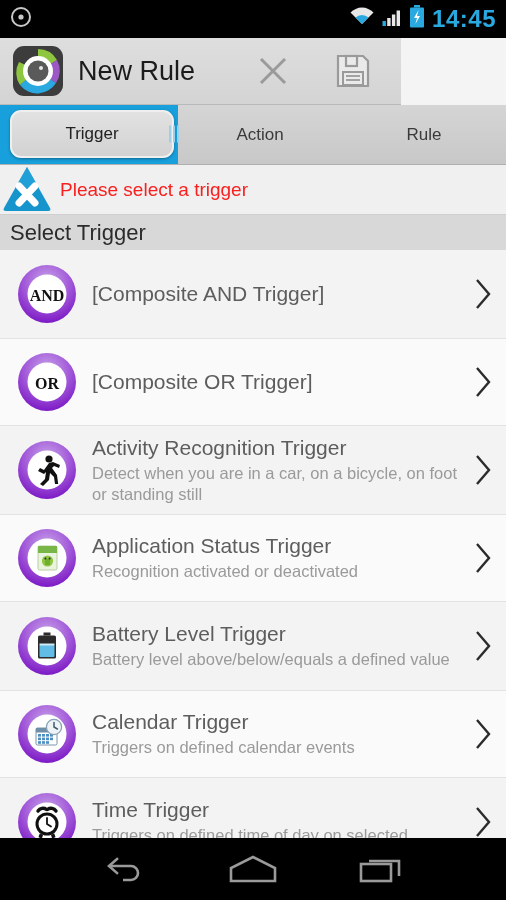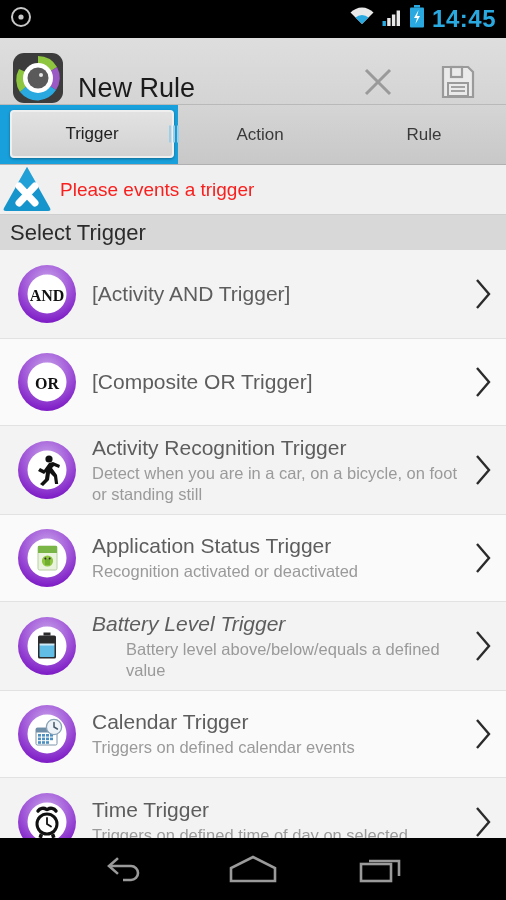--- a/index.html
+++ b/index.html
@@ -16,45 +16,45 @@
   .statusbar {
     position:absolute; top:0; left:0; width:506px; height:38px;
     background:#000; display:flex; align-items:center; padding:0 10px;font-weight:bold;
   }
   .sb-left { display:flex; align-items:center; gap:6px; }
   .sb-right { margin-left:auto; display:flex; align-items:center; gap:7px; }
   .sb-clock { color:#2aa9e0; font-size:24px; letter-spacing:.5px; line-height:1; padding-bottom:1px;}
 
   
   .actionbar {
-    position:absolute; top:38px; left:0; width:506px; height:67px;
+    position:absolute; top:38px; left:0; width:401px; height:67px;
     background:linear-gradient(#dedede,#d4d4d4);
     border-bottom:1px solid #b9b9b9;
-    display:flex; align-items:flex-end; padding:0 12px;
+    display:flex; align-items:center; padding:0 12px;
   }
   .app-logo { width:52px; height:52px; flex:none; }
   .app-title { font-size:27px; color:#1b1b1b; margin-left:14px; }
   .ab-actions { margin-left:auto; display:flex; align-items:center; gap:36px; padding-right:14px; }
   .ab-btn { width:44px; height:44px; display:flex; align-items:center; justify-content:center; }
 
   
   .tabbar {
     position:absolute; top:105px; left:0; width:506px; height:60px;
     background:linear-gradient(#d5d5d5,#c8c8c8);
     border-bottom:1px solid #b0b0b0;
     display:flex; align-items:stretch;
   }
   .tab { flex:1; display:flex; align-items:center; justify-content:center;
          font-size:17px; color:#3a3a3a; position:relative; }
   .tab.selected { background:#18a0dc; padding:5px 4px 6px 10px; }
   .tab.selected .tab-chip {
     width:100%; height:100%;
     background:linear-gradient(#e2e2e2,#d2d2d2);
     border:2px solid #efefef;
-    border-radius:4px;
+    border-radius:11px;
     display:flex; align-items:center; justify-content:center;
     box-shadow:0 1px 3px rgba(0,0,0,.35);
     font-size:17px; color:#222; position:relative;
   }
   .grip { position:absolute; right:-7px; top:50%; transform:translateY(-50%);
           display:flex; gap:2px; }
   .grip i { display:block; width:2px; height:17px; background:#9ecfe8; }
 
   
   .warnrow {
@@ -187,41 +187,41 @@
   </div>
 
   <div class="warnrow">
     <span>
       <svg width="50" height="48" viewBox="0 0 50 48">
         <path d="M25 3 L48 44 Q49.5 47 46 47 L4 47 Q0.5 47 2 44 Z" fill="#1694cc"></path>
         <path d="M25 3 L37 24 L13 24 Z" fill="#2aaade" opacity=".55"></path>
         <path d="M17 22 l16 17 M33 22 l-16 17" stroke="#ffffff" stroke-width="7" stroke-linecap="round"></path>
       </svg>
     </span>
-    <span class="warn-text">Please events a trigger</span>
+    <span class="warn-text">Please select a trigger</span>
   </div>
 
   <div class="section-header">Select Trigger</div>
 
   <div class="list">
       <div class="row" style="height: 89px;">
         <span class="row-icon"><svg width="62" height="62" viewBox="0 0 62 62">
             <defs>
               <radialGradient id="g1" cx="50%" cy="30%" r="72%">
                 <stop offset="0%" stop-color="#c9a6ea"></stop>
                 <stop offset="55%" stop-color="#a259d9"></stop>
                 <stop offset="100%" stop-color="#7a16c4"></stop>
               </radialGradient>
             </defs>
             <circle cx="31" cy="31" r="29" fill="url(#g1)"></circle>
             <circle cx="31" cy="31" r="19.5" fill="#ffffff"></circle>
             <text x="31" y="38" text-anchor="middle" font-family="Liberation Serif, serif" font-size="16" font-weight="bold" fill="#111">AND</text>
           </svg></span>
         <span class="row-text">
-          <span class="row-title" style="display: block;">[Activity AND Trigger]</span>
+          <span class="row-title" style="display: block;">[Composite AND Trigger]</span>
         </span>
         <span class="chev">
           <svg width="26" height="42" viewBox="0 0 26 42">
             <path d="M7 7 L19 21 L7 35" fill="none" stroke="#2b2b2b" stroke-width="2.4"></path>
           </svg>
         </span>
       </div>
       <div class="row alt" style="height: 87px;">
         <span class="row-icon"><svg width="62" height="62" viewBox="0 0 62 62">
             <defs>
@@ -306,22 +306,22 @@
               </radialGradient>
             </defs>
             <circle cx="31" cy="31" r="29" fill="url(#g5)"></circle>
             <circle cx="31" cy="31" r="19.5" fill="#ffffff"></circle>
             <rect x="27.5" y="17.5" width="7" height="3" fill="#2b2b2b"></rect>
             <rect x="22" y="20.5" width="18" height="23" rx="1.6" fill="#2b2b2b"></rect>
             <rect x="23.5" y="30" width="15" height="12" rx="1" fill="#62bde6"></rect>
             <rect x="23.5" y="28.5" width="15" height="2" fill="#cfe9f5"></rect>
           </svg></span>
         <span class="row-text">
-          <span class="row-title" style="display: block; font-style: italic;">Battery Level Trigger</span>
-          <span class="row-sub" style="display: block; margin-left: 34px;">Battery level above/below/equals a defined value</span>
+          <span class="row-title" style="display: block;">Battery Level Trigger</span>
+          <span class="row-sub" style="display: block;">Battery level above/below/equals a defined value</span>
         </span>
         <span class="chev">
           <svg width="26" height="42" viewBox="0 0 26 42">
             <path d="M7 7 L19 21 L7 35" fill="none" stroke="#2b2b2b" stroke-width="2.4"></path>
           </svg>
         </span>
       </div>
       <div class="row alt" style="height: 87px;">
         <span class="row-icon"><svg width="62" height="62" viewBox="0 0 62 62">
             <defs>

